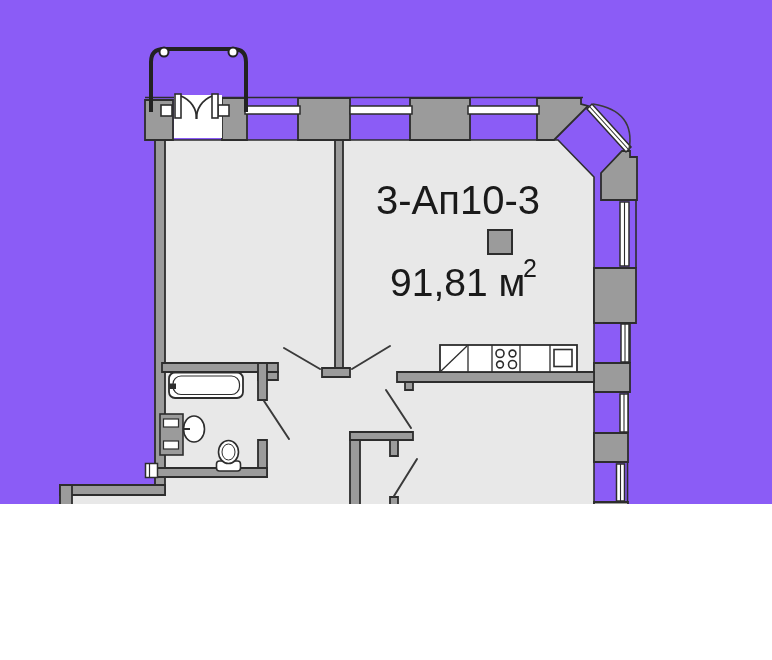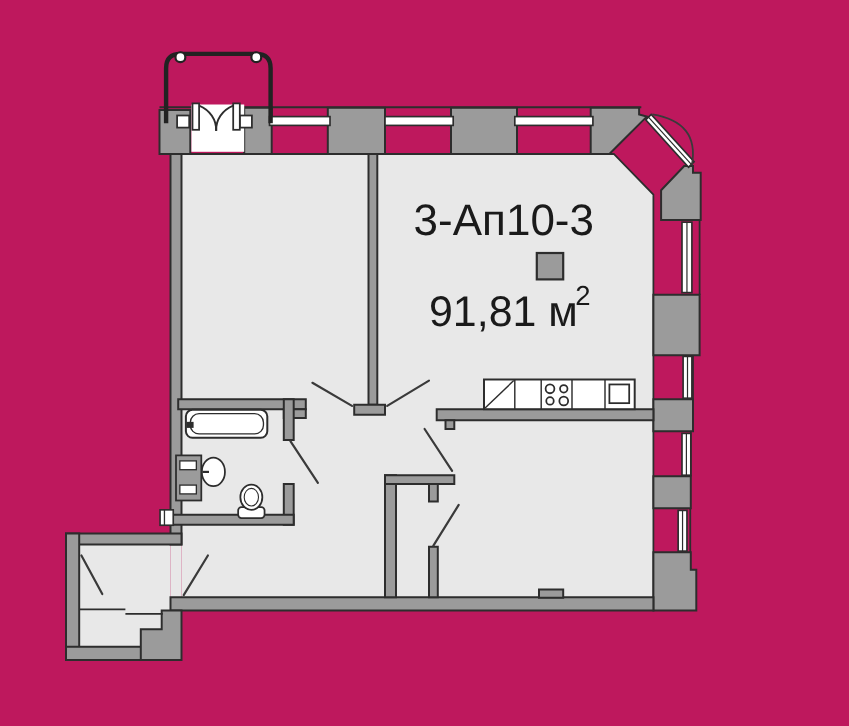--- a/index.html
+++ b/index.html
@@ -1,19 +1,19 @@
 <!DOCTYPE html>
 <html lang="ru"><head>
 <meta charset="utf-8">
 <style>
   html,body{margin:0;padding:0;background:#ffffff;}
   .stage{
     position:relative;
-    width:772px;height:660px;
-    background:#be185d;
+    width:772px;height:504px;
+    background:#8b5cf6;
     font-family:"Liberation Sans", sans-serif;
     overflow:hidden;
   }
   .plan-svg{display:block;position:absolute;inset:0;}
   .plan-svg text{
     font-family:"Liberation Sans", sans-serif;
     fill:#1a1a1a;
   }
   .code-label{font-size:40px;}
   .area-label{font-size:39px;}

